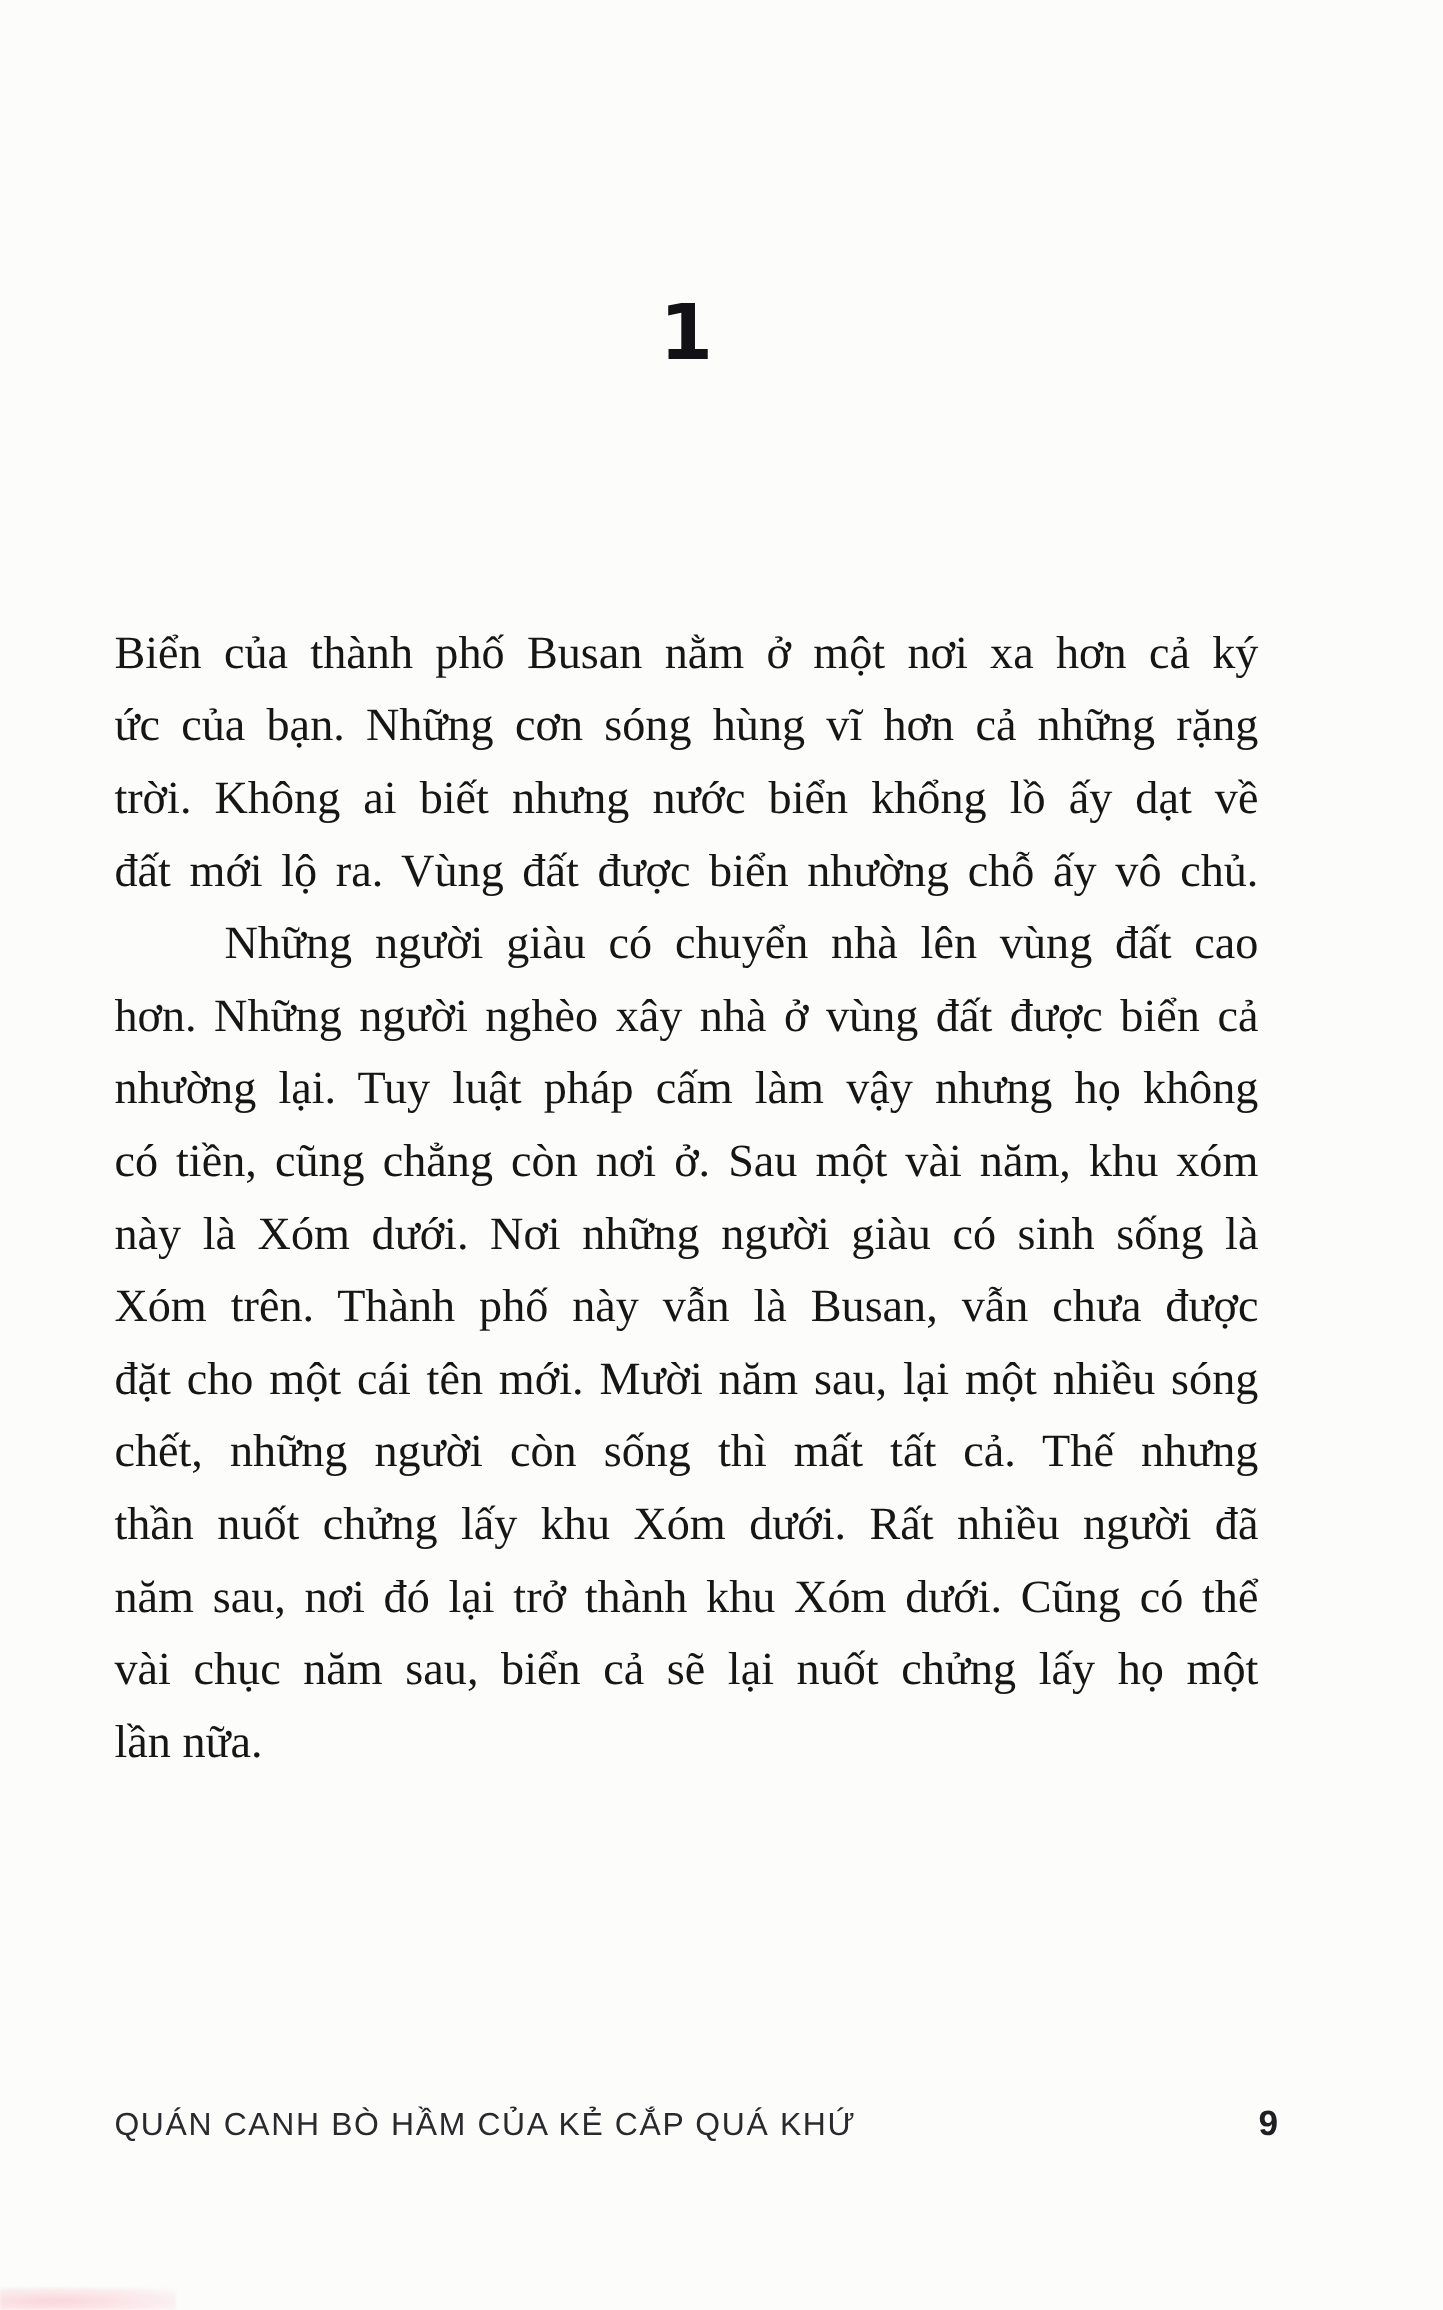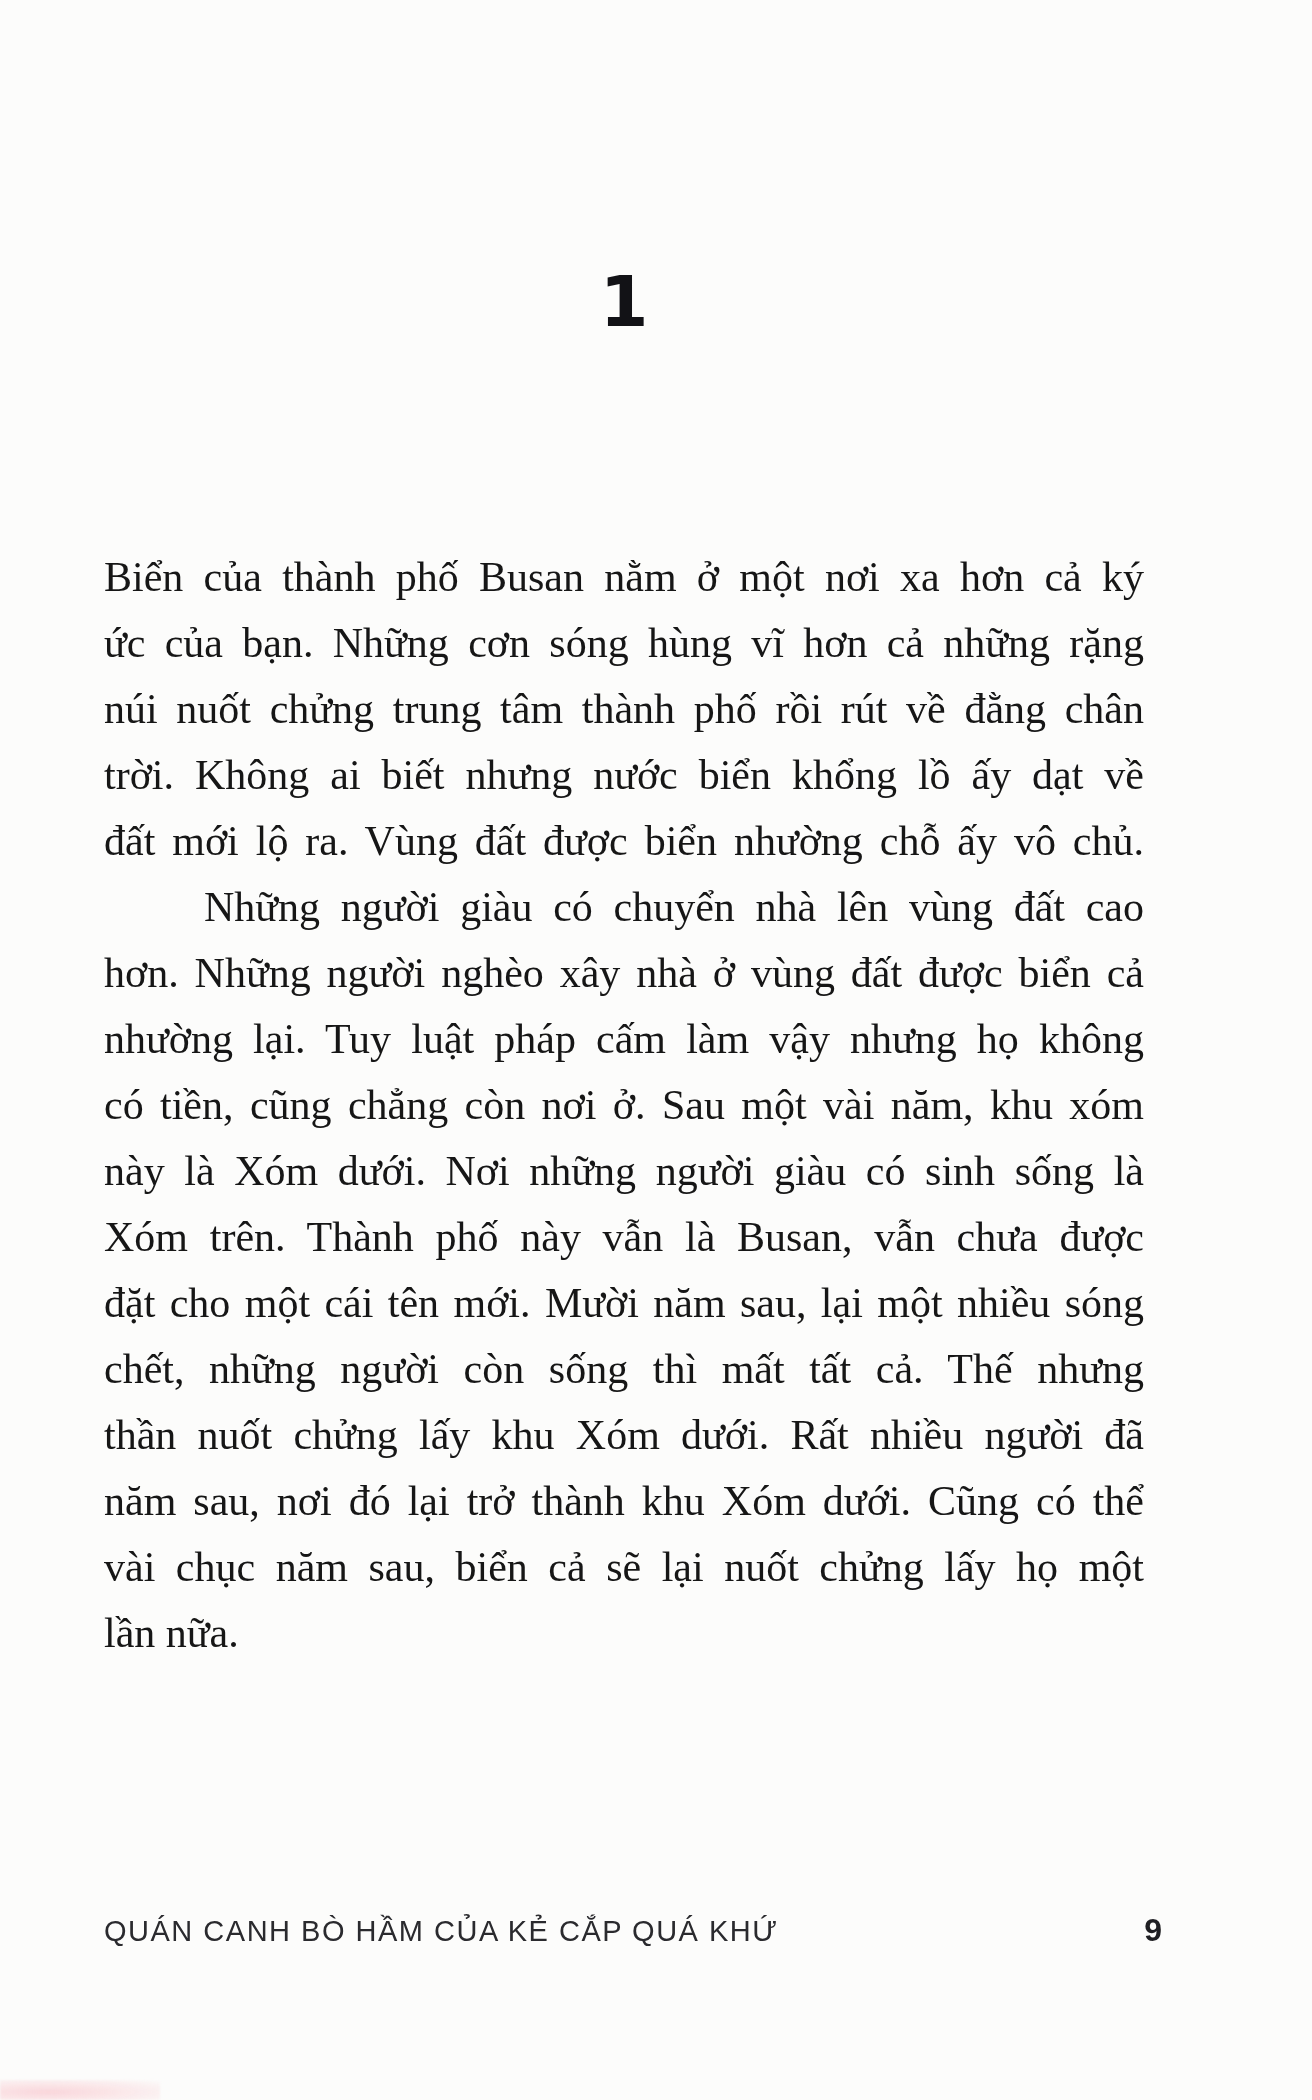--- a/index.html
+++ b/index.html
@@ -24,21 +24,21 @@
     text-align: center;
     font-family: "DejaVu Sans", "Liberation Sans", sans-serif;
     font-weight: 700;
     font-size: 70px;
     line-height: 72px;
     color: #121216;
   }
   .body-text {
     position: absolute;
     left: 104px;
-    top: 544px;
+    top: 561px;
     width: 1040px;
     font-size: 42px;
     line-height: 66px;
     letter-spacing: 0px;
   }
   .line {
     text-align: justify;
     text-align-last: justify;
     white-space: normal;
   }
@@ -84,21 +84,20 @@
 </head>
 <body>
 
 <div class="page">
 
   <div class="chapter-number">1</div>
 
   <div class="body-text" id="body-text">
       <div class="line">Biển của thành phố Busan nằm ở một nơi xa hơn cả ký</div>
       <div class="line">ức của bạn. Những cơn sóng hùng vĩ hơn cả những rặng</div>
-      <div class="line">núi nuốt chửng trung tâm thành phố rồi rút về đằng chân</div>
       <div class="line">trời. Không ai biết nhưng nước biển khổng lồ ấy dạt về</div>
       <div class="line">đất mới lộ ra. Vùng đất được biển nhường chỗ ấy vô chủ.</div>
       <div class="line indent">Những người giàu có chuyển nhà lên vùng đất cao</div>
       <div class="line">hơn. Những người nghèo xây nhà ở vùng đất được biển cả</div>
       <div class="line">nhường lại. Tuy luật pháp cấm làm vậy nhưng họ không</div>
       <div class="line">có tiền, cũng chẳng còn nơi ở. Sau một vài năm, khu xóm</div>
       <div class="line">này là Xóm dưới. Nơi những người giàu có sinh sống là</div>
       <div class="line">Xóm trên. Thành phố này vẫn là Busan, vẫn chưa được</div>
       <div class="line">đặt cho một cái tên mới. Mười năm sau, lại một nhiều sóng</div>
       <div class="line">chết, những người còn sống thì mất tất cả. Thế nhưng</div>

